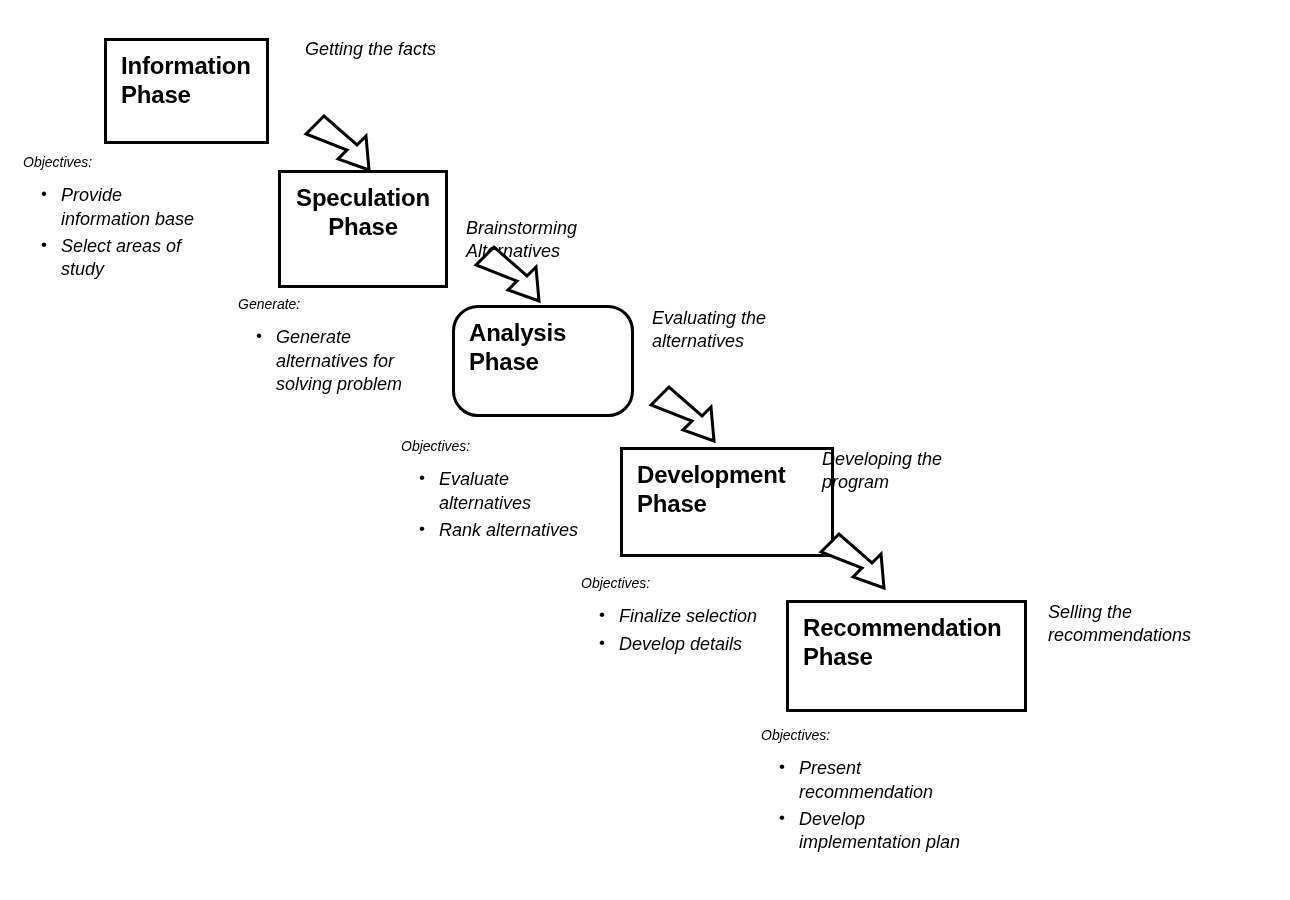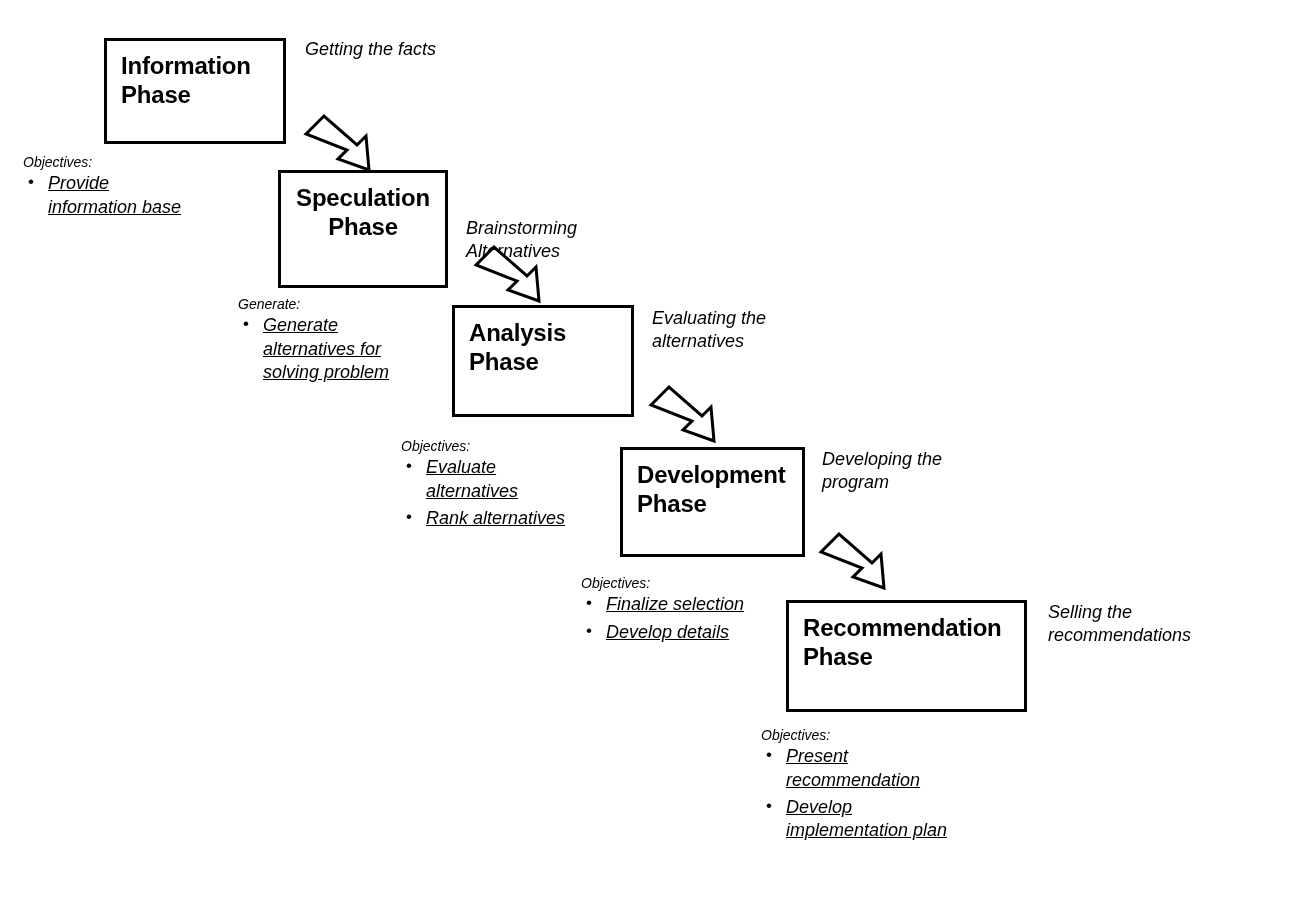--- a/index.html
+++ b/index.html
@@ -46,23 +46,22 @@
     line-height: 1.30;
   }
   .obj-heading {
     font-style: italic;
     font-size: 14px;
     margin: 0 0 1px 13px;
     white-space: nowrap;
   }
   .obj-list {
     list-style: none;
-    margin: 0;
+    margin: 13px;
     padding: 0;
-    text-decoration: underline;
   }
   .obj-list li {
     position: relative;
     padding-left: 38px;
     margin: 0 0 4px 0;
     font-style: italic;
     font-size: 18px;
     line-height: 1.30;
     white-space: pre-line;
   }
@@ -77,32 +76,34 @@
   .arrow {
     position: absolute;
   }
   .arrow svg { display: block; }
 </style>
 </head>
 <body>
 
 <div id="canvas">
 
-  <div class="phase-box" style="left:104px; top:38px; width:182px; height:106px;">
+  <div class="phase-box" style="left:104px; top:38px; width:165px; height:106px;">
     <div class="phase-title">Information
 Phase</div>
   </div>
 
   <div class="side-label" style="left:305px; top:38px; width:230px;">Getting the facts</div>
 
   <div class="obj-block" style="left:10px; top:153px; width:230px;">
     <div class="obj-heading">Objectives:</div>
     <ul class="obj-list">
       <li>Provide
 information base</li>
+      <li>Select areas of
+study</li>
     </ul>
   </div>
 
   <div class="arrow" style="left:300px; top:112px; width:86px; height:62px;">
     <svg width="86" height="62" viewBox="0 0 86 62" aria-hidden="true">
       <path d="M 6 22 L 24 4 L 57 33 L 66 24 L 69 58 L 38 47 L 47 38 Z" fill="#ffffff" stroke="#000000" stroke-width="3" stroke-linejoin="miter"></path>
     </svg>
   </div>
 
   <div class="phase-box" style="left:278px; top:170px; width:170px; height:118px;text-align:center;">
@@ -121,21 +122,21 @@
 solving problem</li>
     </ul>
   </div>
 
   <div class="arrow" style="left:470px; top:243px; width:86px; height:62px;">
     <svg width="86" height="62" viewBox="0 0 86 62" aria-hidden="true">
       <path d="M 6 22 L 24 4 L 57 33 L 66 24 L 69 58 L 38 47 L 47 38 Z" fill="#ffffff" stroke="#000000" stroke-width="3" stroke-linejoin="miter"></path>
     </svg>
   </div>
 
-  <div class="phase-box" style="left:452px; top:305px; width:182px; height:112px;">
+  <div class="phase-box" style="left:452px; top:305px; width:182px; height:112px;border-radius:26px;">
     <div class="phase-title">Analysis
 Phase</div>
   </div>
 
   <div class="side-label" style="left:652px; top:307px; width:220px;">Evaluating the
 alternatives</div>
 
   <div class="obj-block" style="left:388px; top:437px; width:260px;">
     <div class="obj-heading">Objectives:</div>
     <ul class="obj-list">
@@ -144,21 +145,21 @@
       <li>Rank alternatives</li>
     </ul>
   </div>
 
   <div class="arrow" style="left:645px; top:383px; width:86px; height:62px;">
     <svg width="86" height="62" viewBox="0 0 86 62" aria-hidden="true">
       <path d="M 6 22 L 24 4 L 57 33 L 66 24 L 69 58 L 38 47 L 47 38 Z" fill="#ffffff" stroke="#000000" stroke-width="3" stroke-linejoin="miter"></path>
     </svg>
   </div>
 
-  <div class="phase-box" style="left:620px; top:447px; width:185px; height:110px;">
+  <div class="phase-box" style="left:620px; top:447px; width:214px; height:110px;">
     <div class="phase-title">Development
 Phase</div>
   </div>
 
   <div class="side-label" style="left:822px; top:448px; width:220px;">Developing the
 program</div>
 
   <div class="obj-block" style="left:568px; top:574px; width:280px;">
     <div class="obj-heading">Objectives:</div>
     <ul class="obj-list">

